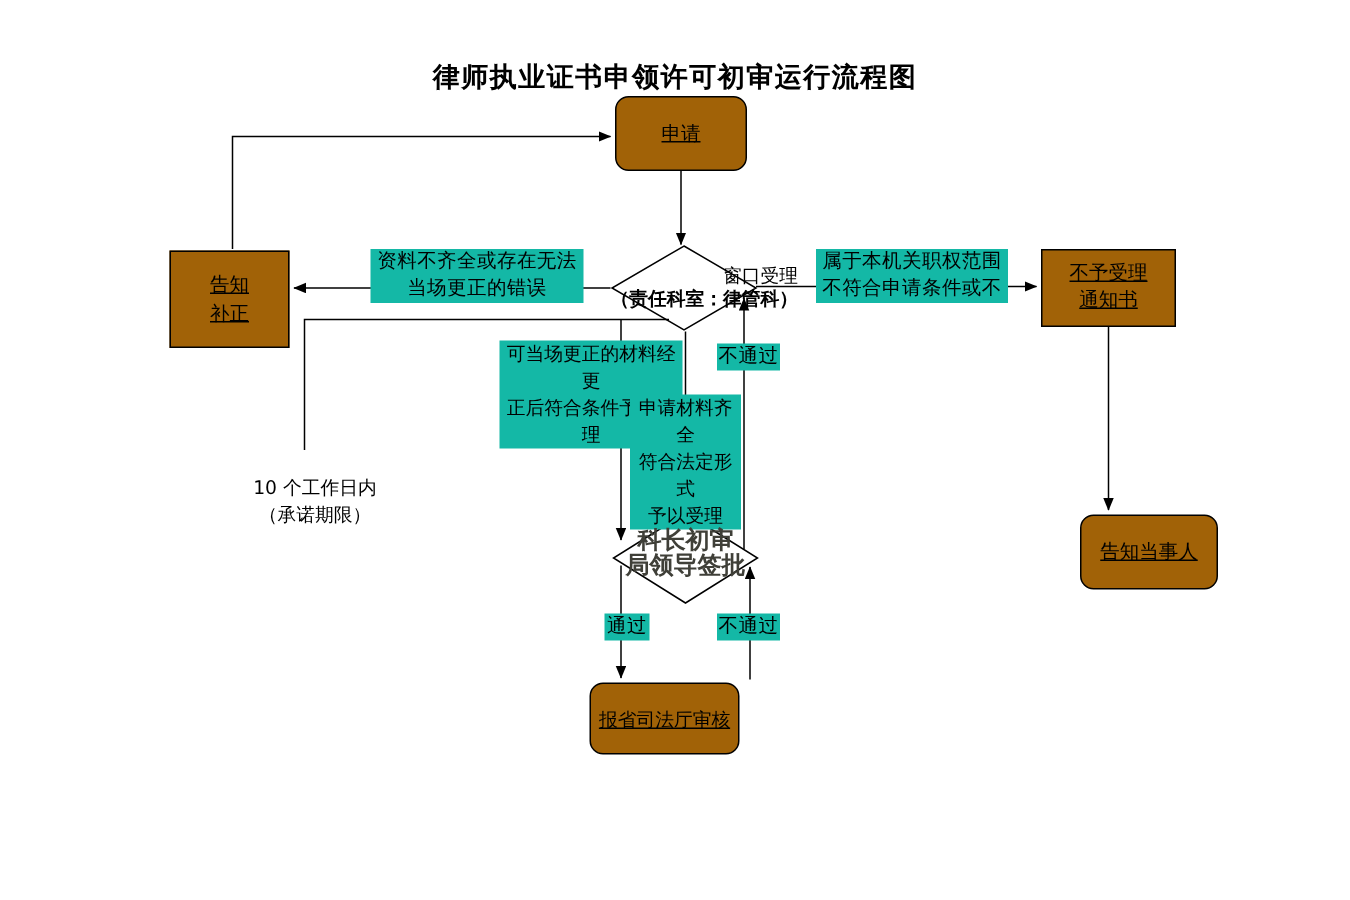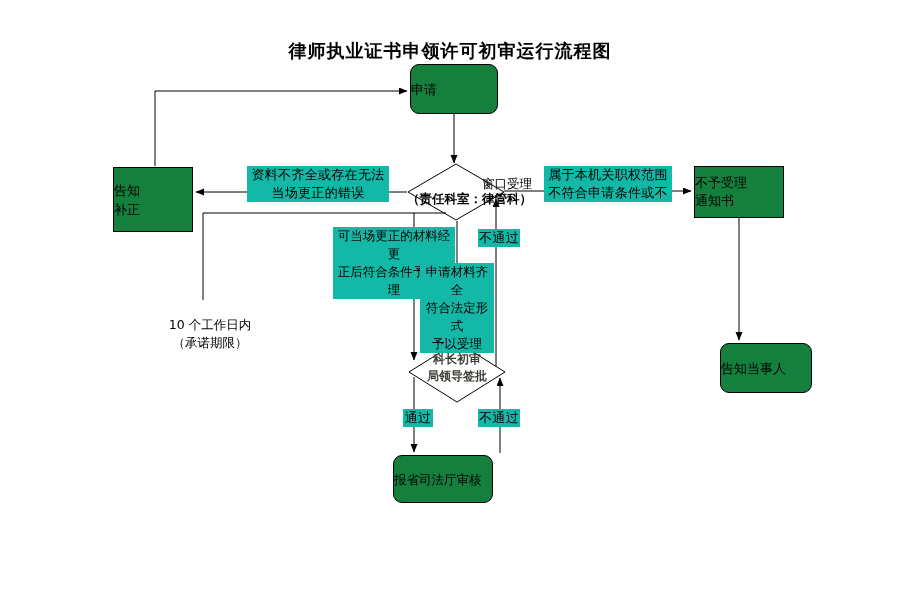--- a/index.html
+++ b/index.html
@@ -6,29 +6,29 @@
   .stage{
     position:relative;width:900px;height:600px;background:#ffffff;
     font-family:"DejaVu Sans","Liberation Sans",sans-serif;color:#000;overflow:hidden;
   }
   .title{
     position:absolute;left:0;top:22px;width:900px;text-align:center;
     font-size:18px;font-weight:bold;letter-spacing:1px;margin-top:17px;
   }
   svg.connectors{position:absolute;left:0;top:0;}
   .box{
-    position:absolute;border:1px solid #000;background:#15803d;
-    display:flex;flex-direction:column;align-items:flex-start;justify-content:center;
-    font-size:13px;line-height:19px;text-align:center;box-sizing:border-box;
+    position:absolute;border:1px solid #000;background:#a16207;
+    display:flex;flex-direction:column;align-items:center;justify-content:center;
+    font-size:13px;line-height:19px;text-align:center;box-sizing:border-box;text-decoration:underline;
   }
   .rounded{border-radius:9px;}
   .dtext{position:absolute;text-align:right;}
   .dtext .l1{font-size:12.5px;line-height:15px;}
   .dtext .l2{font-size:12.5px;line-height:15px;font-weight:bold;white-space:nowrap;}
-  .dtext2{position:absolute;text-align:center;font-weight:bold;font-size:12px;
+  .dtext2{position:absolute;text-align:center;font-weight:bold;font-size:16px;
     line-height:17px;color:#3f3f38;}
   .lbl{
     position:absolute;background:#14b8a6;font-size:13px;line-height:18px;
     text-align:center;letter-spacing:0.3px;
   }
   .lbl.small{font-size:12.5px;letter-spacing:0;}
 </style>
 </head>
 <body>
 

